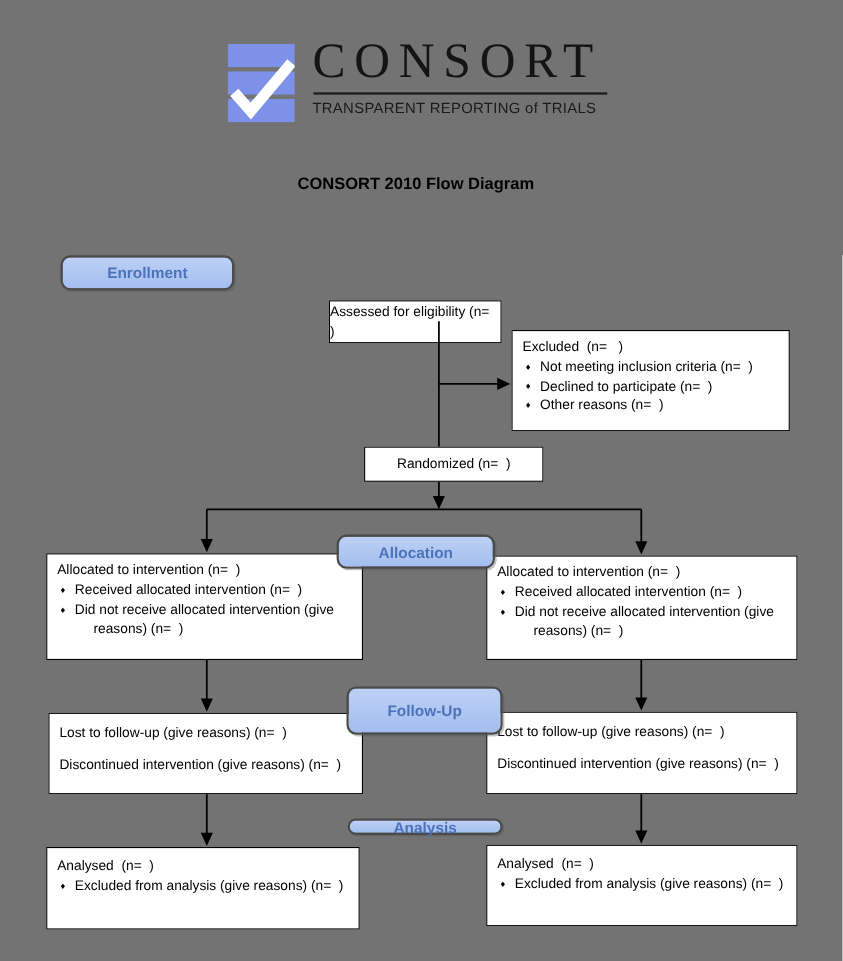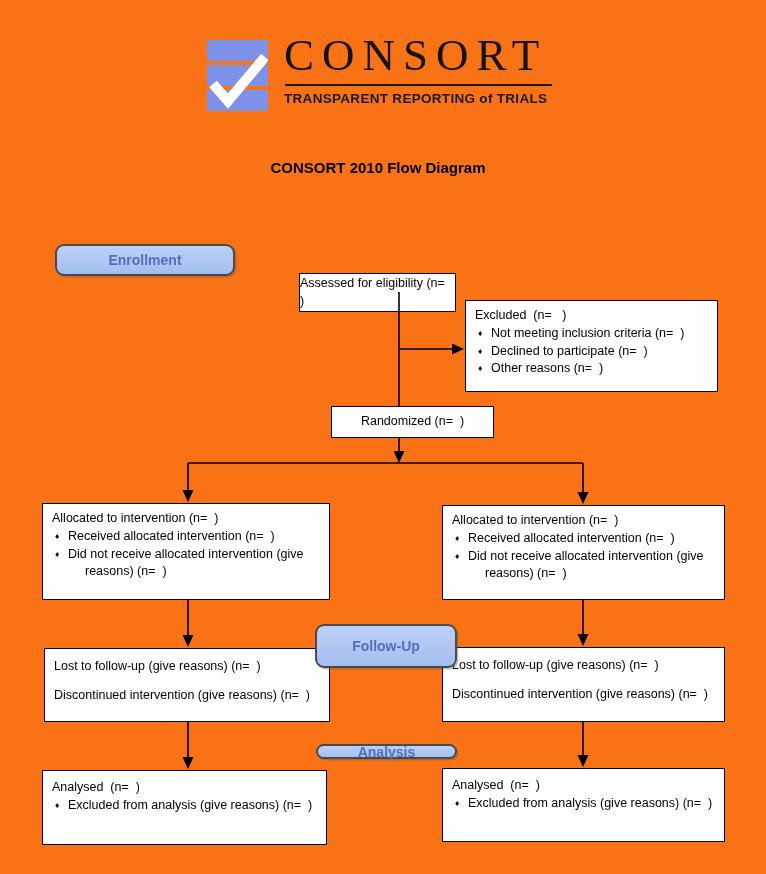--- a/index.html
+++ b/index.html
@@ -1,29 +1,29 @@
 <!DOCTYPE html>
 <html style="--logo-blue: #7e91e8; --label-fill: #a3beef; --label-fill-top: #bdd0f6; --label-border: #4a4a4a; --label-text: #4c72ba; --box-border: #000000; --line: #000000;"><head>
 <meta charset="utf-8">
 <style>
   html, body { margin:0; padding:0; background:#ffffff; }
   .canvas {
-    position:relative; width:766px; height:874px; background:#f97316;
+    position:relative; width:766px; height:874px; background:#737373;
     font-family:"Liberation Sans", sans-serif; color:#000; overflow:hidden;
   }
 
   
   .logo-icon { position:absolute; left:207px; top:40px; width:61px; height:72px; }
   .brand {
     position:absolute; left:284px; top:33px; font-family:"Liberation Serif", serif;
     font-size:45px; line-height:1; letter-spacing:8px; color:#141414; font-weight:400;
   }
   .brand-rule { position:absolute; left:285px; top:84px; width:267px; height:2px; background:#1a1a1a; }
   .tagline {
-    position:absolute; left:284px; top:91px; font-size:13.5px; font-weight:bold;
+    position:absolute; left:284px; top:91px; font-size:13.5px; font-weight:normal;
     letter-spacing:0.3px; color:#1a1a1a;
   }
 
   
   .page-title {
     position:absolute; left:0; right:10px; top:159px; text-align:center;
     font-size:15px; font-weight:bold;
   }
 
   
@@ -68,21 +68,22 @@
     <rect x="0" y="25" width="61" height="21" style="fill:var(--logo-blue)"></rect>
     <rect x="0" y="50" width="61" height="21" style="fill:var(--logo-blue)"></rect>
     <polyline points="6,44 21,61 58,17" stroke="#ffffff" stroke-width="10" fill="none"></polyline>
   </svg>
   <div class="brand">CONSORT</div>
   <div class="brand-rule"></div>
   <div class="tagline">TRANSPARENT REPORTING of TRIALS</div>
 
   <div class="page-title">CONSORT 2010 Flow Diagram</div>
 
-  <div class="stage-label" style="left:55px; top:244px; width:180px; height:32px;">Enrollment</div>
+  <div class="stage-label" style="left:55px; top:232px; width:158px; height:32px;">Enrollment</div>
+  <div class="stage-label" style="left:306px; top:486px; width:144px; height:31px;">Allocation</div>
   <div class="stage-label" style="left:315px; top:624px; width:142px; height:44px;">Follow-Up</div>
   <div class="stage-label" style="left:316px; top:744px; width:141px; height:15px;">Analysis</div>
 
   <div class="flow-box center-box" style="left:299px; top:253px; width:157px; height:39px;margin-top:20px;">
     <span class="pre">Assessed for eligibility (n=  )</span>
   </div>
 
   <div class="flow-box pad-box" style="left:465px; top:300px; width:253px; height:92px;">
     <div class="box-line">Excluded  (n=   )</div>
     <ul class="bullets">

